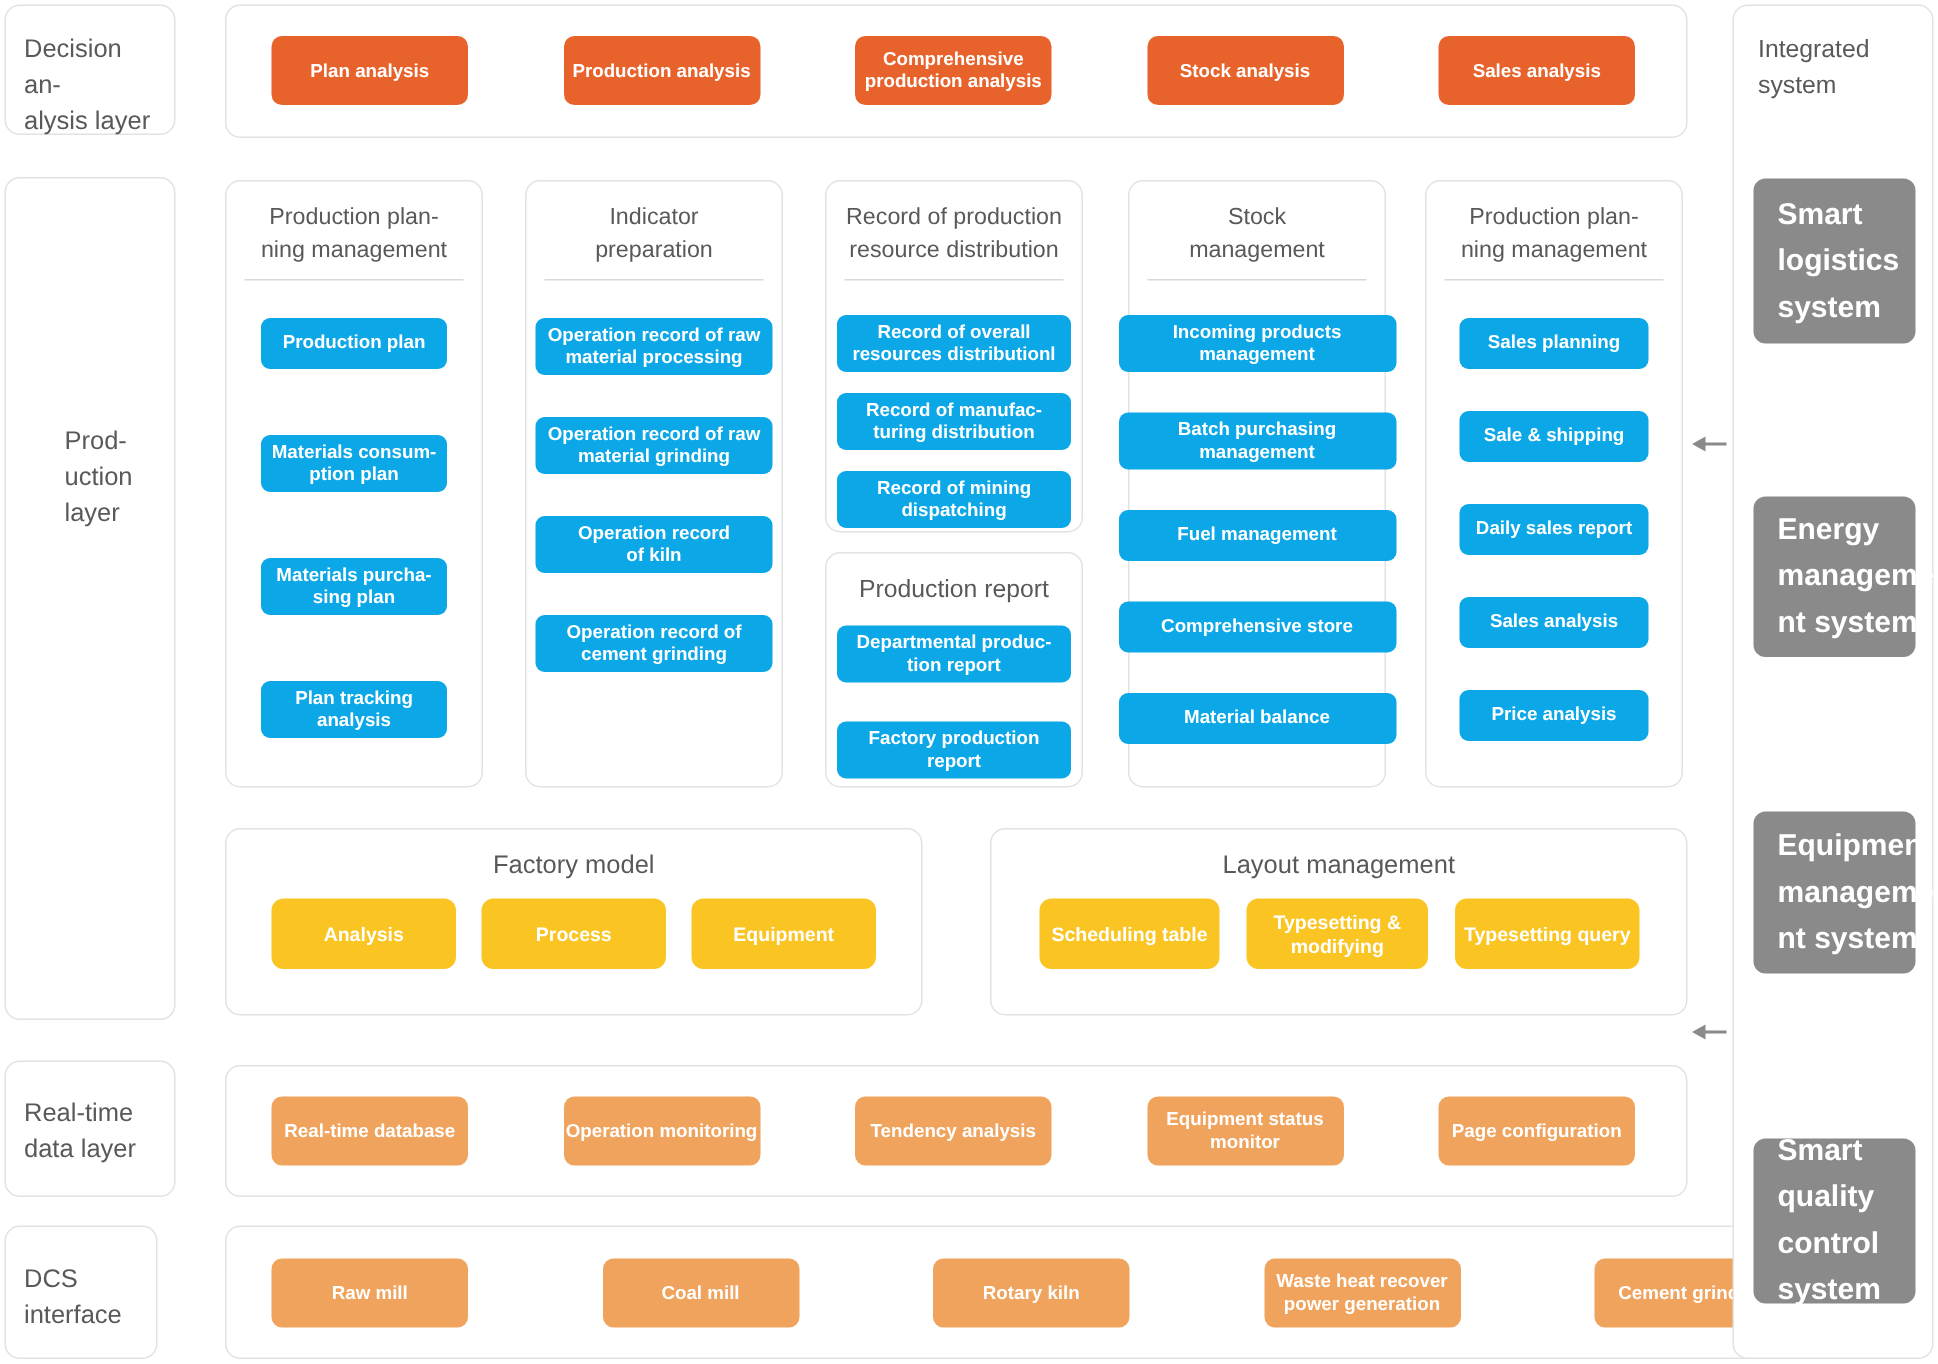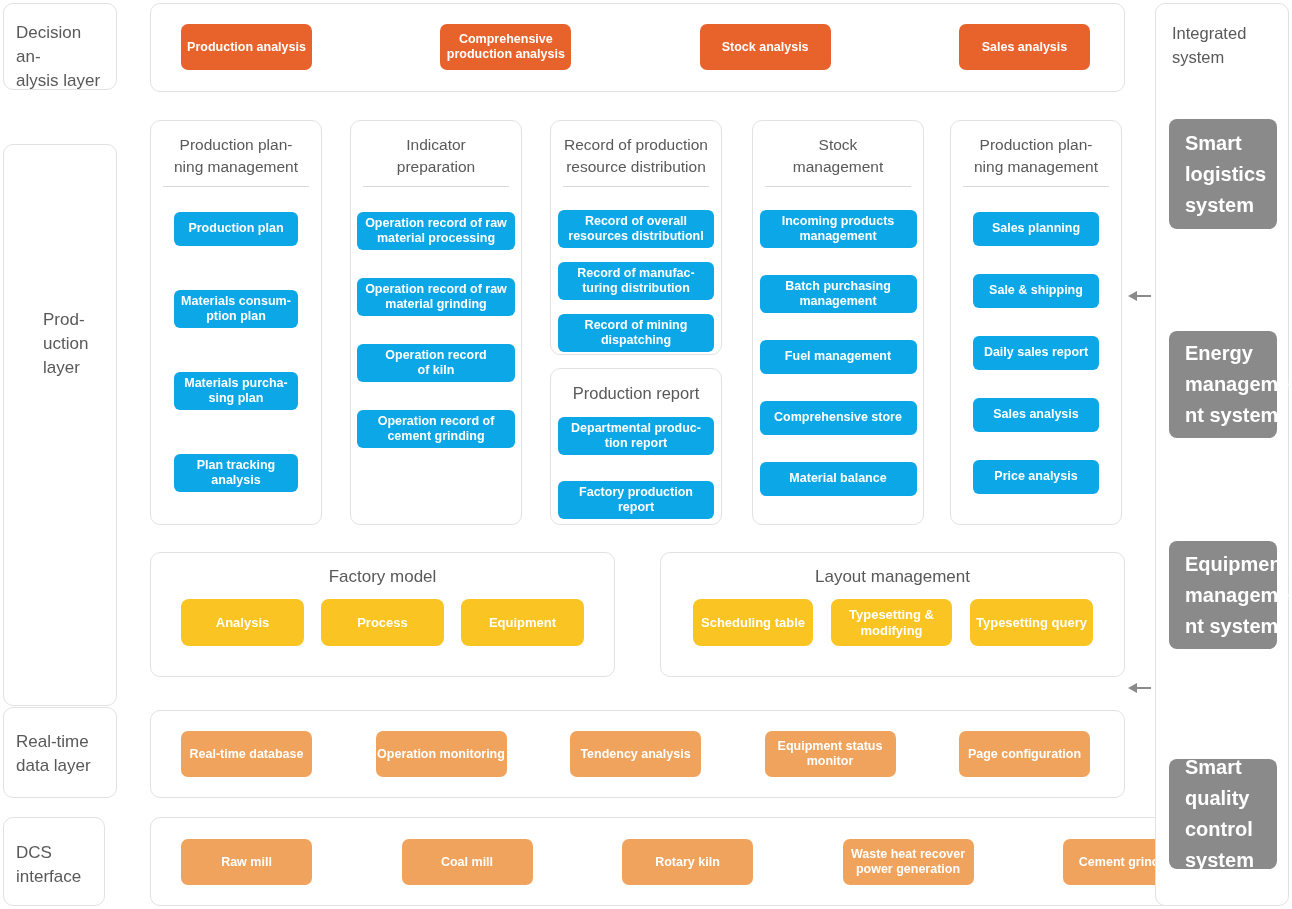--- a/index.html
+++ b/index.html
@@ -16,21 +16,21 @@
   }
   .btn {
     display:flex; align-items:center; justify-content:center; text-align:center;
     color:#fff; font-weight:bold; white-space:pre-line; overflow:hidden;
     border-radius:7px; box-sizing:border-box; line-height:1.2;
   }
   .btn.orange  { background:#E8632C; width:131px; height:46px; font-size:12.5px; }
   .btn.lorange { background:#F0A35C; width:131px; height:46px; font-size:12.5px; }
   .btn.yellow  { background:#FAC422; width:123px; height:47px; font-size:13px; border-radius:8px; }
   .btn.blue    { background:#0BA7E7; font-size:12.5px; min-height:34px; padding:4px 3px; border-radius:6px; }
-  .w124{width:124px} .w158{width:158px} .w156{width:156px} .w157{width:157px} .w126{width:126px}
+  .w124{width:124px} .w158{width:158px} .w156{width:156px} .w157{width:185px} .w126{width:126px}
   .row-flex {
     position:absolute; left:30px; right:34px; display:flex; justify-content:space-between;
   }
   .col-title {
     margin:13px 12px 0; padding-bottom:7px; text-align:center; font-size:15.5px;
     line-height:1.45; color:#595959; white-space:pre-line;
   }
   .underline { border-bottom:1px solid #D8D8D8; }
   .col-title.big { font-size:16.5px; padding-bottom:0; }
   .col-items { display:flex; flex-direction:column; align-items:center; }
@@ -56,38 +56,39 @@
 </head>
 <body>
 
 <div class="canvas">
 
   <div class="panel" style="left:3px;top:3px;width:114px;height:87px;">
     <div class="layer-label" style="padding:17px 6px 0 12px;">Decision an-
 alysis layer</div>
   </div>
 
-  <div class="panel" style="left:3px;top:118px;width:114px;height:562px;margin-top:26px;">
+  <div class="panel" style="left:3px;top:118px;width:114px;height:562px;">
     <div class="layer-label" style="position:absolute;top:163px;left:39px;">Prod-
 uction
 layer</div>
   </div>
 
   <div class="panel" style="left:3px;top:707px;width:114px;height:91px;">
     <div class="layer-label" style="padding:22px 6px 0 12px;">Real-time
 data layer</div>
   </div>
 
   <div class="panel" style="left:3px;top:817px;width:102px;height:89px;">
     <div class="layer-label" style="padding:23px 6px 0 12px;">DCS
 interface</div>
   </div>
 
   <div class="panel" style="left:150px;top:3px;width:975px;height:89px;">
     <div class="row-flex" style="top:20px;">
+      <div class="btn orange">Plan analysis</div>
       <div class="btn orange">Production analysis</div>
       <div class="btn orange">Comprehensive
 production analysis</div>
       <div class="btn orange">Stock analysis</div>
       <div class="btn orange">Sales analysis</div>
     </div>
   </div>
 
   <div class="panel" style="left:150px;top:120px;width:172px;height:405px;">
     <div class="col-title underline">Production plan-

